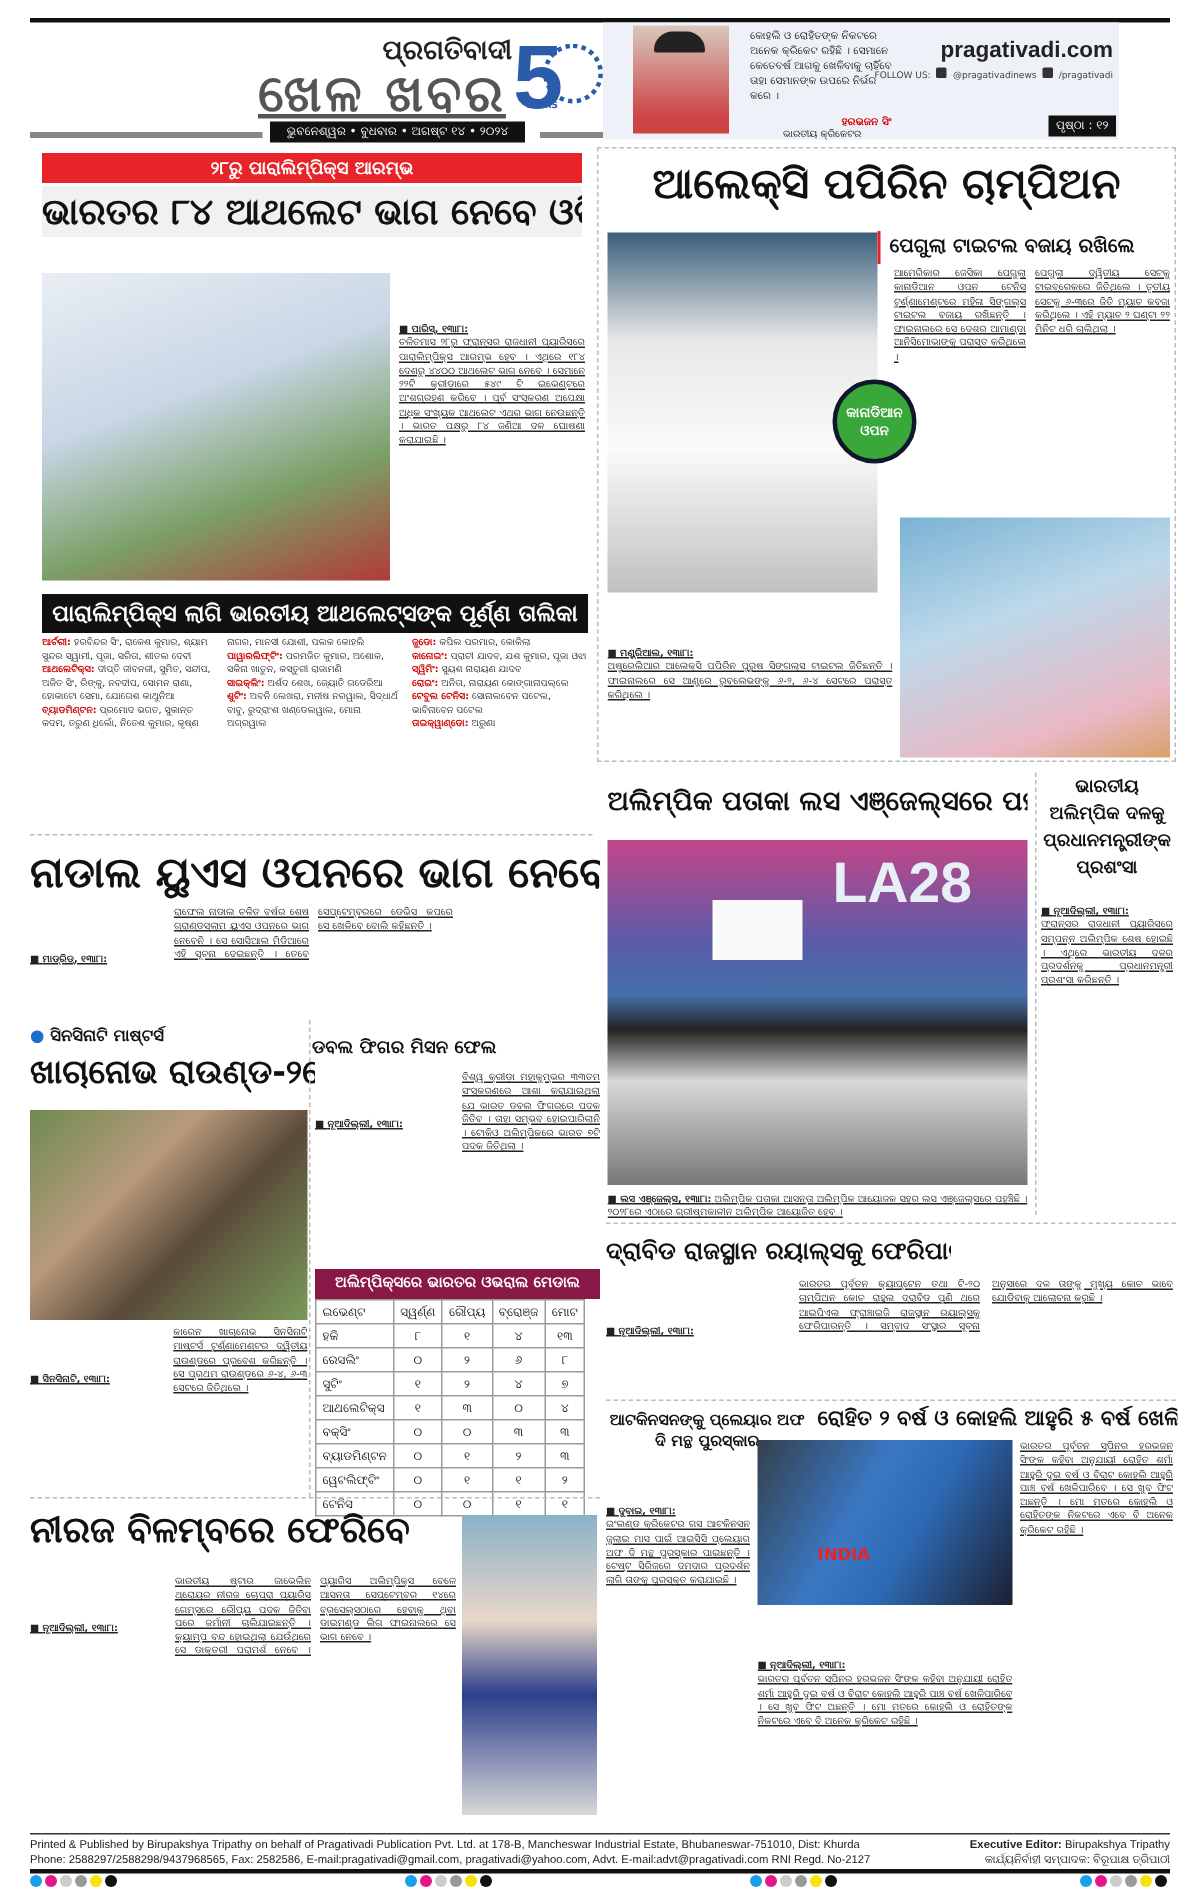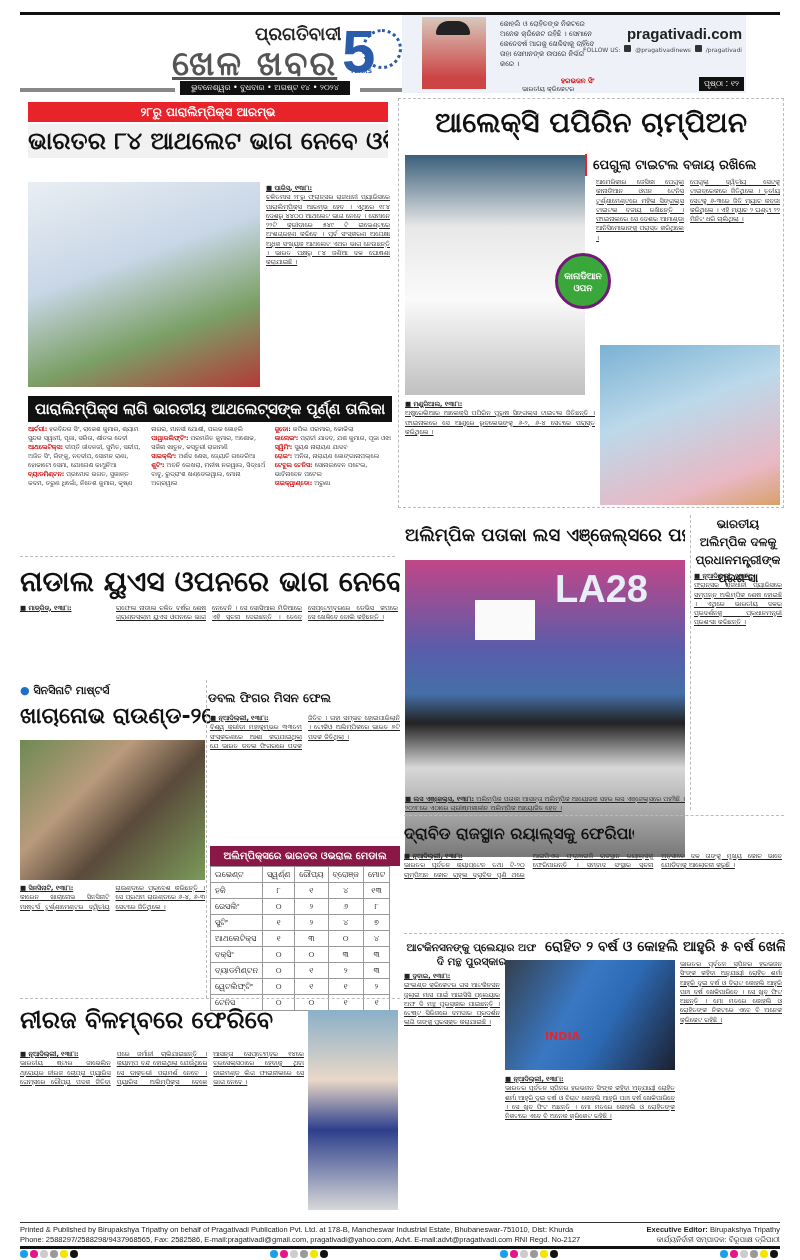--- a/index.html
+++ b/index.html
@@ -23,33 +23,33 @@
   .q-role { position: absolute; left: 120px; top: 70px; font-size: 6.5px; }
   .site { position: absolute; right: 4px; top: 10px; font-size: 15px; font-weight: bold; font-family: "Liberation Sans", sans-serif; color: #222; }
   .follow { position: absolute; right: 4px; top: 30px; font-size: 6px; color: #444; }
   .page-no { position: absolute; right: 2px; top: 62px; background: #111; color: #fff; font-size: 8px; padding: 2px 5px; }
   .kicker-red { left: 28px; top: 102px; width: 360px; height: 20px; background: #e8242a; color: #fff; text-align: center; font-size: 12px; font-weight: bold; line-height: 20px; }
   .headline { font-weight: bold; color: #111; white-space: nowrap; overflow: hidden; }
   .h1a { left: 28px; top: 124px; width: 360px; font-size: 24px; line-height: 34px; text-align: center; background: #f1f1f1; }
   .photo { background: #bbb; overflow: hidden; }
   .para-photo { left: 28px; top: 182px; width: 232px; height: 205px; background: linear-gradient(160deg, #e9eef3 0%, #c8d6e6 40%, #7ba067 70%, #b23a38 100%); }
   .col-text { font-size: 6.5px; line-height: 9.3px; color: #222; text-align: justify; overflow: hidden; text-decoration: underline; }
-  .byline { font-weight: bold; }
+  .byline { font-weight: bold; margin-top: 31px; }
   .byline::before { content: "■ "; }
   .black-banner { left: 28px; top: 396px; width: 364px; height: 26px; background: #111; color: #fff; font-size: 15px; font-weight: bold; text-align: center; line-height: 26px; }
   .listblock { left: 28px; top: 424px; width: 364px; height: 110px; font-size: 6.3px; line-height: 9px; color: #222; column-count: 3; column-gap: 6px; overflow: hidden; }
   .listblock .sport { color: #c00; font-weight: bold; }
   .dashed-box { border: 1px dashed #bbb; }
   .h1b { left: 400px; top: 100px; width: 382px; font-size: 28px; line-height: 46px; text-align: center; }
   .sub-red { left: 585px; top: 154px; width: 200px; font-size: 13px; font-weight: bold; border-left: 2px solid #e8242a; padding-left: 6px; line-height: 22px; }
   .tennis-main { left: 405px; top: 155px; width: 180px; height: 240px; background: linear-gradient(#3a5f7a 0%, #e8e8e8 30%, #fafafa 60%, #c0c0c0 100%); }
-  .green-badge { left: 555px; top: 253px; width: 56px; height: 56px; border-radius: 50%; background: #3aa73a; border: 3px solid #701a75; color: #fff; font-size: 9px; font-weight: bold; text-align: center; padding-top: 14px; line-height: 12px; }
+  .green-badge { left: 555px; top: 253px; width: 56px; height: 56px; border-radius: 50%; background: #3aa73a; border: 3px solid #0f172a; color: #fff; font-size: 9px; font-weight: bold; text-align: center; padding-top: 14px; line-height: 12px; }
   .tennis-2 { left: 600px; top: 345px; width: 180px; height: 160px; background: linear-gradient(160deg, #7ab2d4 0%, #bcd9ea 40%, #e9b8c4 80%, #d8a06a 100%); }
   .h1c { left: 405px; top: 520px; width: 280px; font-size: 18px; line-height: 30px; }
-  .la-photo { left: 405px; top: 560px; width: 280px; height: 297px; background: linear-gradient(#c14688 0%, #5a5caa 30%, #4470a8 45%, #222 55%, #d8d8d8 70%, #777 100%); }
+  .la-photo { left: 405px; top: 560px; width: 280px; height: 230px; background: linear-gradient(#c14688 0%, #5a5caa 30%, #4470a8 45%, #222 55%, #d8d8d8 70%, #777 100%); }
   .side-head { left: 693px; top: 515px; width: 90px; font-size: 12px; font-weight: bold; text-align: center; line-height: 18px; }
   .h1d { left: 20px; top: 562px; width: 380px; font-size: 28px; line-height: 40px; }
   .kicker-blue { left: 20px; top: 684px; font-size: 11px; font-weight: bold; color: #111; }
   .kicker-blue::before { content: "● "; color: #1e6fc9; }
   .h1e { left: 20px; top: 700px; width: 190px; font-size: 22px; line-height: 32px; }
   .khach-photo { left: 20px; top: 740px; width: 185px; height: 140px; background: linear-gradient(135deg, #6e8a52 0%, #b99a7c 35%, #5a4a3a 60%, #7a9a5a 100%); }
   .h1f { left: 208px; top: 684px; width: 190px; font-size: 12px; line-height: 28px; }
   .medal-title { left: 210px; top: 846px; width: 190px; height: 20px; background: #8a1846; color: #fff; font-size: 10px; font-weight: bold; text-align: center; line-height: 20px; }
   .medal-table { left: 210px; top: 866px; width: 160px; border-collapse: collapse; font-size: 8px; }
   .medal-table td, .medal-table th { border: 1px solid #999; height: 16px; padding: 0 4px; text-align: center; font-weight: normal; }

